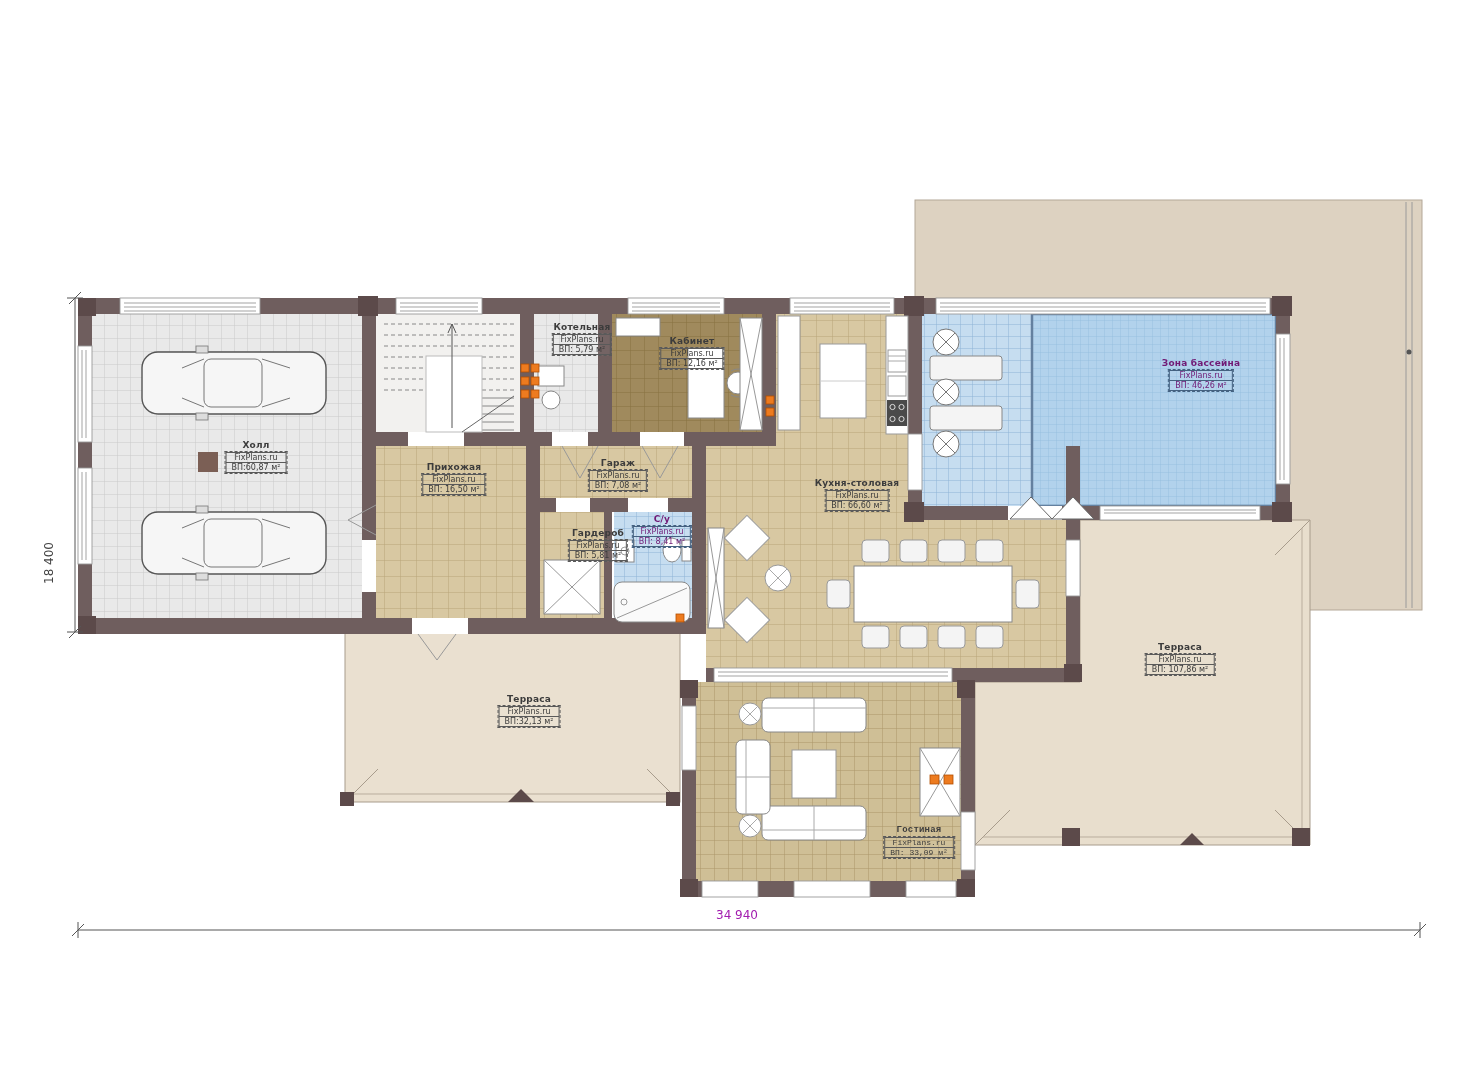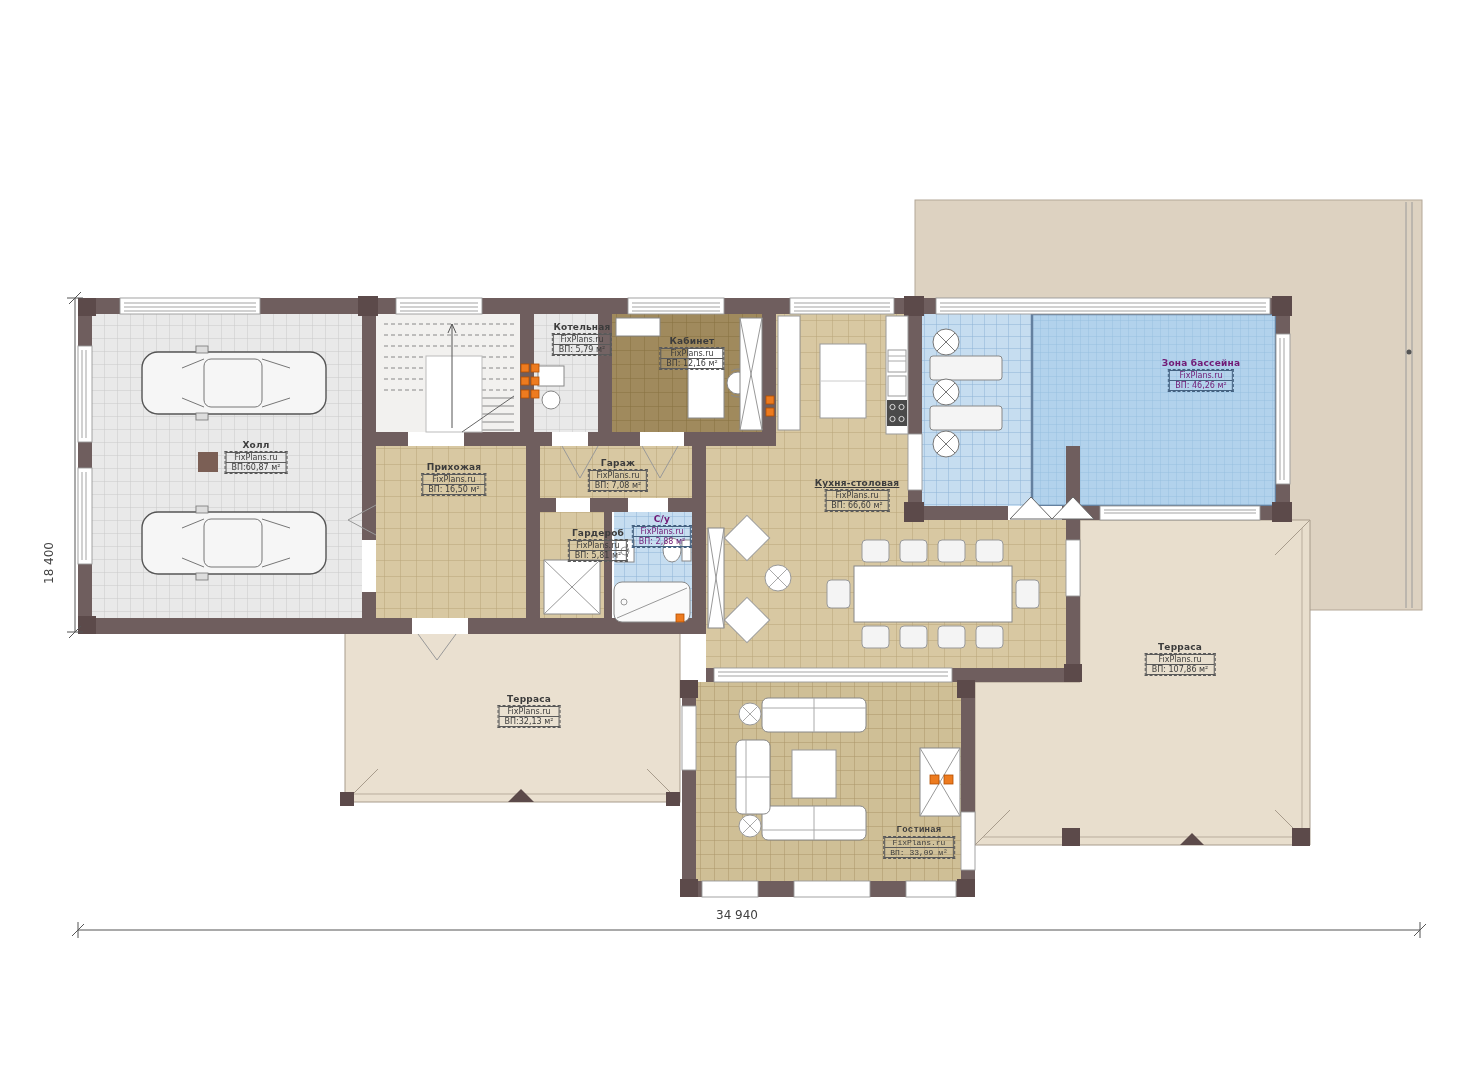--- a/index.html
+++ b/index.html
@@ -6,21 +6,21 @@
   #canvas{position:relative;width:1474px;height:1080px;background:#ffffff;overflow:hidden;
           font-family:"DejaVu Sans",sans-serif;}
   #plan-svg{position:absolute;left:0;top:0;}
   .room-label{position:absolute;transform:translate(-50%,0);text-align:center;color:#3c3c3c;z-index:6;margin-left:16px;}
   .rl-name{font-size:9px;font-weight:bold;letter-spacing:.2px;margin-bottom:1px;white-space:nowrap;}
   .rl-box{border:1px dashed #5a5a5a;display:inline-block;background:rgba(255,255,255,0.04);text-align:center;}
   .rl-brand{border:1px solid #5a5a5a;padding:0 5px;font-size:8px;white-space:nowrap;}
   .rl-area{border:1px solid #5a5a5a;border-top:0;padding:0 5px;font-size:8px;white-space:nowrap;}
   .blue-label{color:#701a75;}
   .blue-label .rl-box,.blue-label .rl-brand,.blue-label .rl-area{border-color:#446180;}
-  .dim-label-h{position:absolute;left:737px;top:908px;transform:translateX(-50%);font-size:12px;color:#404040;z-index:6;}
+  .dim-label-h{position:absolute;left:737px;top:908px;transform:translateX(-50%);font-size:12px;color:#a21caf;z-index:6;}
   .dim-label-v{position:absolute;left:28px;top:556px;transform:rotate(-90deg);transform-origin:center;font-size:12px;color:#444;z-index:6;}
 </style>
 </head>
 <body>
 
 <div id="canvas">
 
 <svg id="plan-svg" width="1474" height="1080" viewBox="0 0 1474 1080">
   <defs>
     <pattern id="tile-gray" width="13" height="13" patternUnits="userSpaceOnUse">
@@ -355,30 +355,30 @@
 
   <div class="room-label" style="left:602px;top:458px;">
     <div class="rl-name">Гараж</div>
     <div class="rl-box"><div class="rl-brand">FixPlans.ru</div>
     <div class="rl-area">ВП: 7,08 м²</div></div>
   </div>
 
   <div class="room-label blue-label" style="left:646px;top:514px;">
     <div class="rl-name">С/у</div>
     <div class="rl-box"><div class="rl-brand">FixPlans.ru</div>
-    <div class="rl-area">ВП: 2,88 м²</div></div>
+    <div class="rl-area">ВП: 8,41 м²</div></div>
   </div>
 
   <div class="room-label" style="left:582px;top:528px;">
     <div class="rl-name">Гардероб</div>
     <div class="rl-box"><div class="rl-brand">FixPlans.ru</div>
     <div class="rl-area">ВП: 5,81 м²</div></div>
   </div>
 
-  <div class="room-label" style="left:841px;top:478px;text-decoration:underline;">
+  <div class="room-label" style="left:841px;top:478px;">
     <div class="rl-name">Кухня-столовая</div>
     <div class="rl-box"><div class="rl-brand">FixPlans.ru</div>
     <div class="rl-area">ВП: 66,60 м²</div></div>
   </div>
 
   <div class="room-label blue-label" style="left:1185px;top:358px;">
     <div class="rl-name">Зона бассейна</div>
     <div class="rl-box"><div class="rl-brand">FixPlans.ru</div>
     <div class="rl-area">ВП: 46,26 м²</div></div>
   </div>

